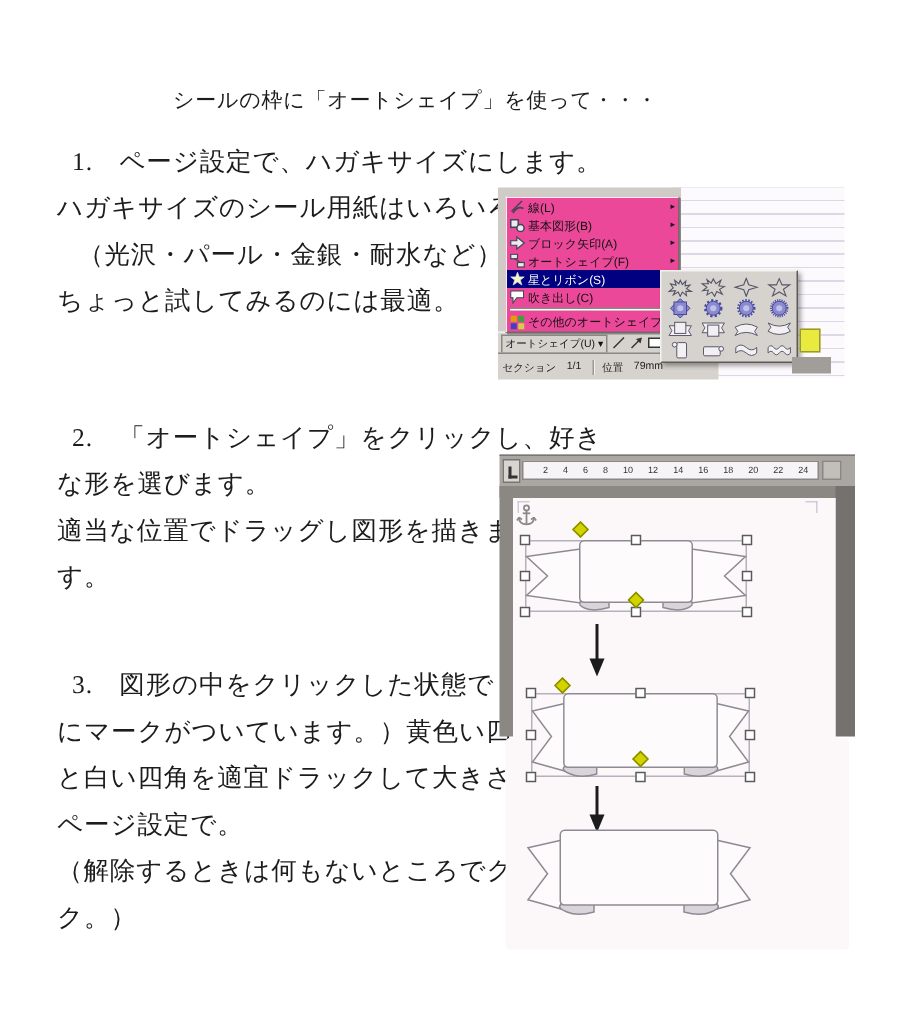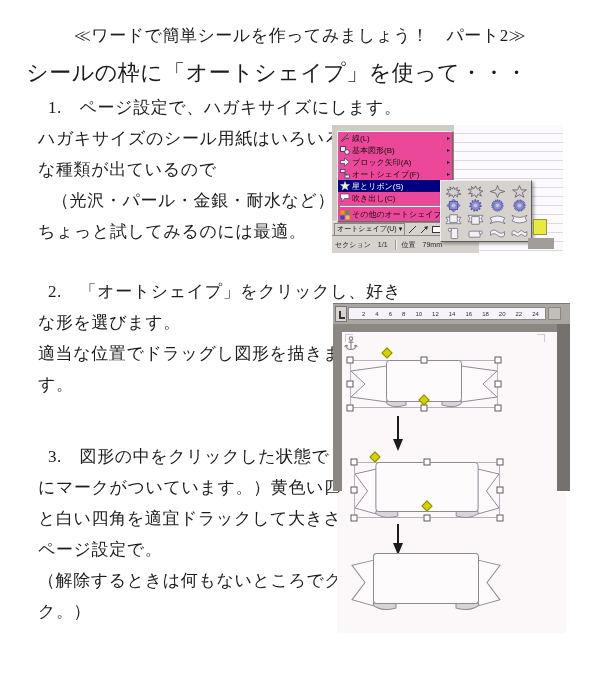--- a/index.html
+++ b/index.html
@@ -1,21 +1,21 @@
 <!DOCTYPE html>
 <html><head>
 <meta charset="utf-8">
 <style>
   html,body{margin:0;padding:0;background:#fff;}
   #page{position:relative;width:600px;height:682px;background:#ffffff;overflow:hidden;
         font-family:"Liberation Serif","DejaVu Serif",serif;color:#1c1c1c;}
 
   
   .title{position:absolute;top:24px;left:0;right:0;text-align:center;font-size:17px;letter-spacing:.5px;white-space:nowrap;}
-  .subtitle{position:absolute;top:58px;left:0;right:46px;text-align:center;font-size:22px;letter-spacing:.5px;white-space:nowrap;}
+  .subtitle{position:absolute;top:58px;left:0;right:46px;text-align:center;font-size:14px;letter-spacing:.5px;white-space:nowrap;}
   .para{position:absolute;left:38px;font-size:17px;letter-spacing:.6px;}
   .para .ln{height:31px;line-height:31px;white-space:nowrap;}
   .ind1{padding-left:10px;}
   .ind2{padding-left:14px;}
   #step1{top:92px;} #step2{top:276px;} #step3{top:441px;}
 
   
   #shot1{position:absolute;left:332px;top:125px;width:231px;height:127px;
          font-family:"Liberation Sans","DejaVu Sans",sans-serif;}
   .s1-ruled{position:absolute;left:116px;top:0;width:115px;height:127px;
@@ -76,27 +76,25 @@
   .ydm{position:absolute;width:6px;height:6px;background:#d2d400;border:1px solid #8a8c00;
        transform:translate(-50%,-50%) rotate(45deg);z-index:4;}
   .darr{position:absolute;left:58px;width:14px;height:36px;z-index:2;}
   #a1{top:112px;} #a2{top:220px;height:32px;}
 </style>
 </head>
 <body>
 
 <div id="page">
 
-  <div class="title">≪ワードで簡単シールを作ってみましょう！　パート2≫</div>
   <div class="subtitle">シールの枠に「オートシェイプ」を使って・・・</div>
 
   <div class="para" id="step1">
     <div class="ln ind1">1.　ページ設定で、ハガキサイズにします。</div>
     <div class="ln">ハガキサイズのシール用紙はいろいろ</div>
-    <div class="ln">な種類が出ているので</div>
     <div class="ln ind2">（光沢・パール・金銀・耐水など）</div>
     <div class="ln">ちょっと試してみるのには最適。</div>
   </div>
 
   <div class="para" id="step2">
     <div class="ln ind1">2.　「オートシェイプ」をクリックし、好き</div>
     <div class="ln">な形を選びます。</div>
     <div class="ln">適当な位置でドラッグし図形を描きま</div>
     <div class="ln">す。</div>
   </div>

